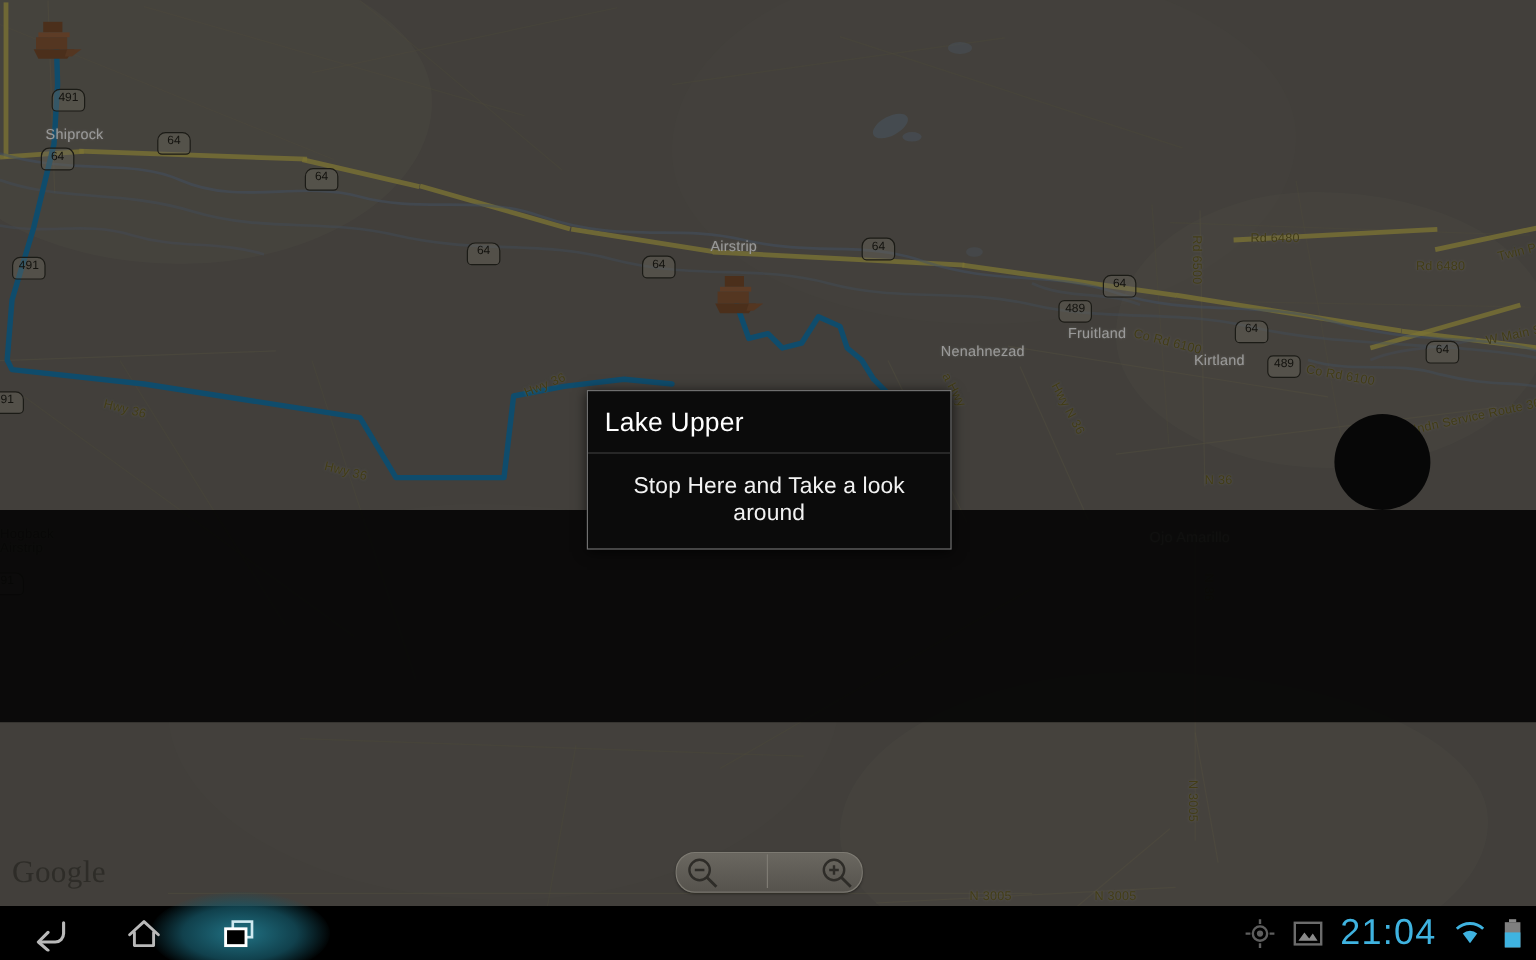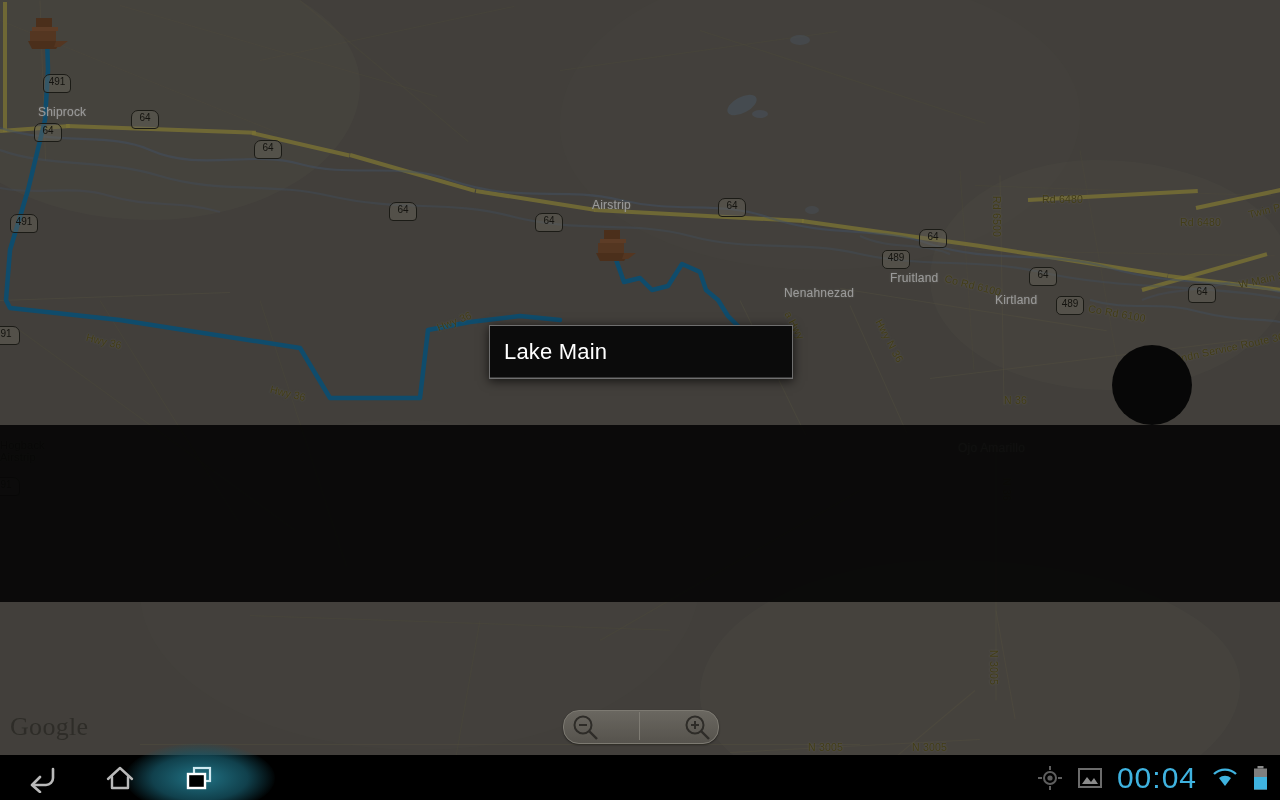--- a/index.html
+++ b/index.html
@@ -428,22 +428,23 @@
         <line x1="9" y1="13" x2="17" y2="13" stroke="#2e2c28" stroke-width="2"></line>
         <line x1="13" y1="9" x2="13" y2="17" stroke="#2e2c28" stroke-width="2"></line>
         <line x1="19" y1="19" x2="27" y2="27" stroke="#2e2c28" stroke-width="2.4"></line>
       </svg>
     </div>
   </div>
   <div id="zoom-divider" style="left:639px;"></div>
 
 
   <div id="dialog">
-    <div id="dialog-title">Lake Main</div>
+    <div id="dialog-title">Lake Upper</div>
     <div id="dialog-divider"></div>
+    <div id="dialog-message">Stop Here and Take a look around</div>
   </div>
 
   <div id="system-bar">
     <div id="nav-left">
 
       <div class="nav-btn">
         <svg width="34" height="30" viewBox="0 0 34 30">
           <path d="M30,6 L30,15 A7,7 0 0 1 23,22 L11,22" fill="none" stroke="#b9b9b9" stroke-width="2.6" stroke-linecap="round"></path>
           <path d="M17,14 L9,22 L17,29" fill="none" stroke="#b9b9b9" stroke-width="2.6" stroke-linecap="round" stroke-linejoin="round"></path>
         </svg>
@@ -474,21 +475,21 @@
         <line x1="13" y1="21" x2="13" y2="25" stroke="#5e5e5e" stroke-width="2"></line>
         <line x1="1" y1="13" x2="5" y2="13" stroke="#5e5e5e" stroke-width="2"></line>
         <line x1="21" y1="13" x2="25" y2="13" stroke="#5e5e5e" stroke-width="2"></line>
       </svg>
 
       <svg width="26" height="24" viewBox="0 0 26 24">
         <rect x="2" y="3" width="22" height="18" fill="none" stroke="#6b6b6b" stroke-width="2"></rect>
         <path d="M5,18 L10,11 L14,16 L17,12 L21,18 Z" fill="#8a8a8a"></path>
       </svg>
 
-      <div id="clock">00:04</div>
+      <div id="clock">21:04</div>
 
       <svg width="28" height="22" viewBox="0 0 28 22">
         <path d="M14,19 L8,11 A9,9 0 0 1 20,11 Z" fill="#3fb3e0"></path>
         <path d="M3,7  A16,16 0 0 1 25,7" fill="none" stroke="#3fb3e0" stroke-width="2.4"></path>
       </svg>
 
       <svg width="15" height="26" viewBox="0 0 15 26">
         <rect x="4.5" y="1" width="6" height="2.5" fill="#8a8a8a"></rect>
         <rect x="1" y="3.5" width="13" height="21" fill="#7f7f7f"></rect>
         <rect x="1" y="12" width="13" height="12.5" fill="#3fb3e0"></rect>

